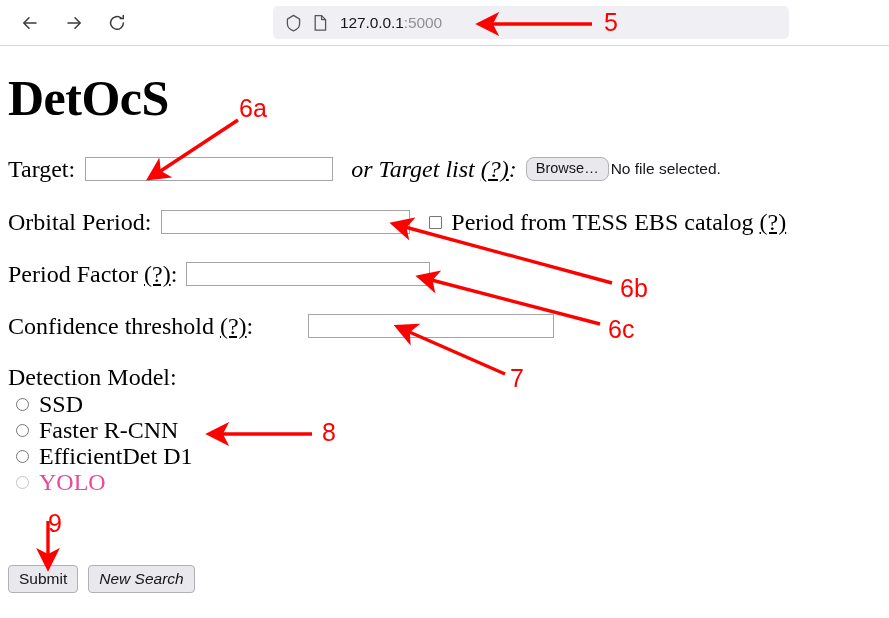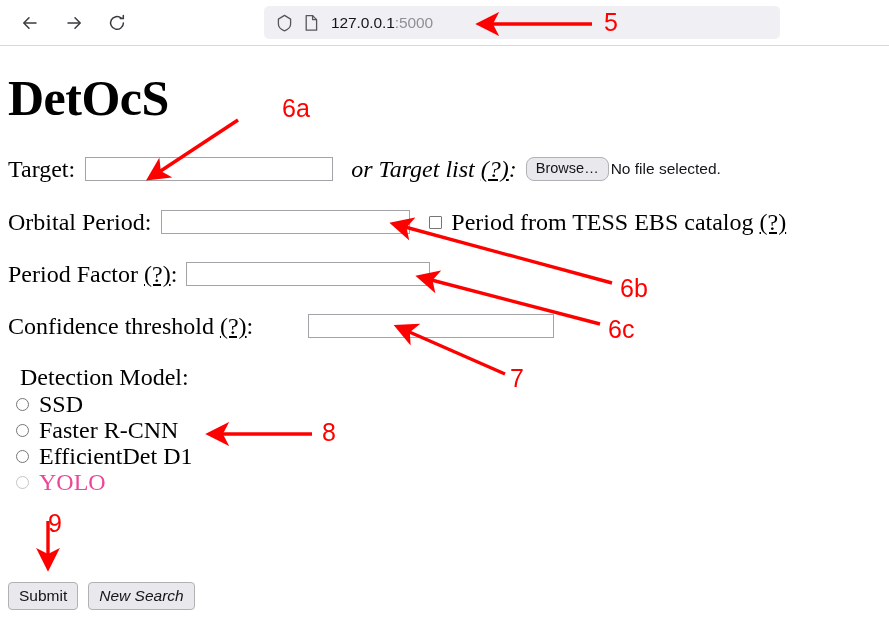--- a/index.html
+++ b/index.html
@@ -35,21 +35,21 @@
     justify-content: center;
     color: #3a3a3e;
   }
   #nav-back  { left: 14px; }
   #nav-fwd   { left: 58px; }
   #nav-rel   { left: 101px; }
   .nav-btn svg { display: block; }
 
   #url-bar {
     position: absolute;
-    left: 264px;
+    left: 273px;
     top: 6px;
     width: 516px;
     height: 33px;
     background: #f0f0f4;
     border-radius: 5px;
     box-sizing: border-box;
     display: flex;
     align-items: center;
   }
   #shield-icon-wrap {
@@ -173,21 +173,21 @@
 
   
   #detection-block {
     position: absolute;
     left: 8px;
     top: 317px;
     font-family: "Liberation Serif", serif;
     font-size: 24px;
     color: #000;
   }
-  #detection-heading { line-height: 28px; margin-left: 12px; }
+  #detection-heading { line-height: 28px; }
   .radio-row {
     display: flex;
     align-items: center;
     line-height: 26px;
     margin-top: 0px;
   }
   .radio-circle {
     width: 13px;
     height: 13px;
     border: 1.4px solid #767676;
@@ -203,21 +203,21 @@
     border-color: #c4c4c6;
   }
   .radio-row.disabled .radio-label {
     color: #ec4899;
   }
 
   
   #button-bar {
     position: absolute;
     left: 8px;
-    top: 536px;
+    top: 519px;
     display: flex;
     align-items: center;
   }
   .action-button {
     font-family: "Liberation Sans", sans-serif;
     font-size: 15.5px;
     background: #e9e9ed;
     border: 1px solid #b1b1b5;
     border-radius: 4px;
     padding: 3px 10px 4px 10px;
@@ -237,21 +237,21 @@
   }
   .anno-label {
     position: absolute;
     color: #ff0000;
     font-family: "Liberation Sans", sans-serif;
     font-size: 25px;
     line-height: 25px;
     font-weight: 400;
   }
   #anno-5  { left: 604px; top: 10px; }
-  #anno-6a { left: 239px; top: 96px; margin-left: 43px; }
+  #anno-6a { left: 239px; top: 96px; }
   #anno-6b { left: 620px; top: 276px; }
   #anno-6c { left: 608px; top: 317px; }
   #anno-7  { left: 510px; top: 366px; }
   #anno-8  { left: 322px; top: 420px; }
   #anno-9  { left: 48px; top: 511px; }
 </style>
 </head>
 <body>
 
 <div id="browser-chrome">

